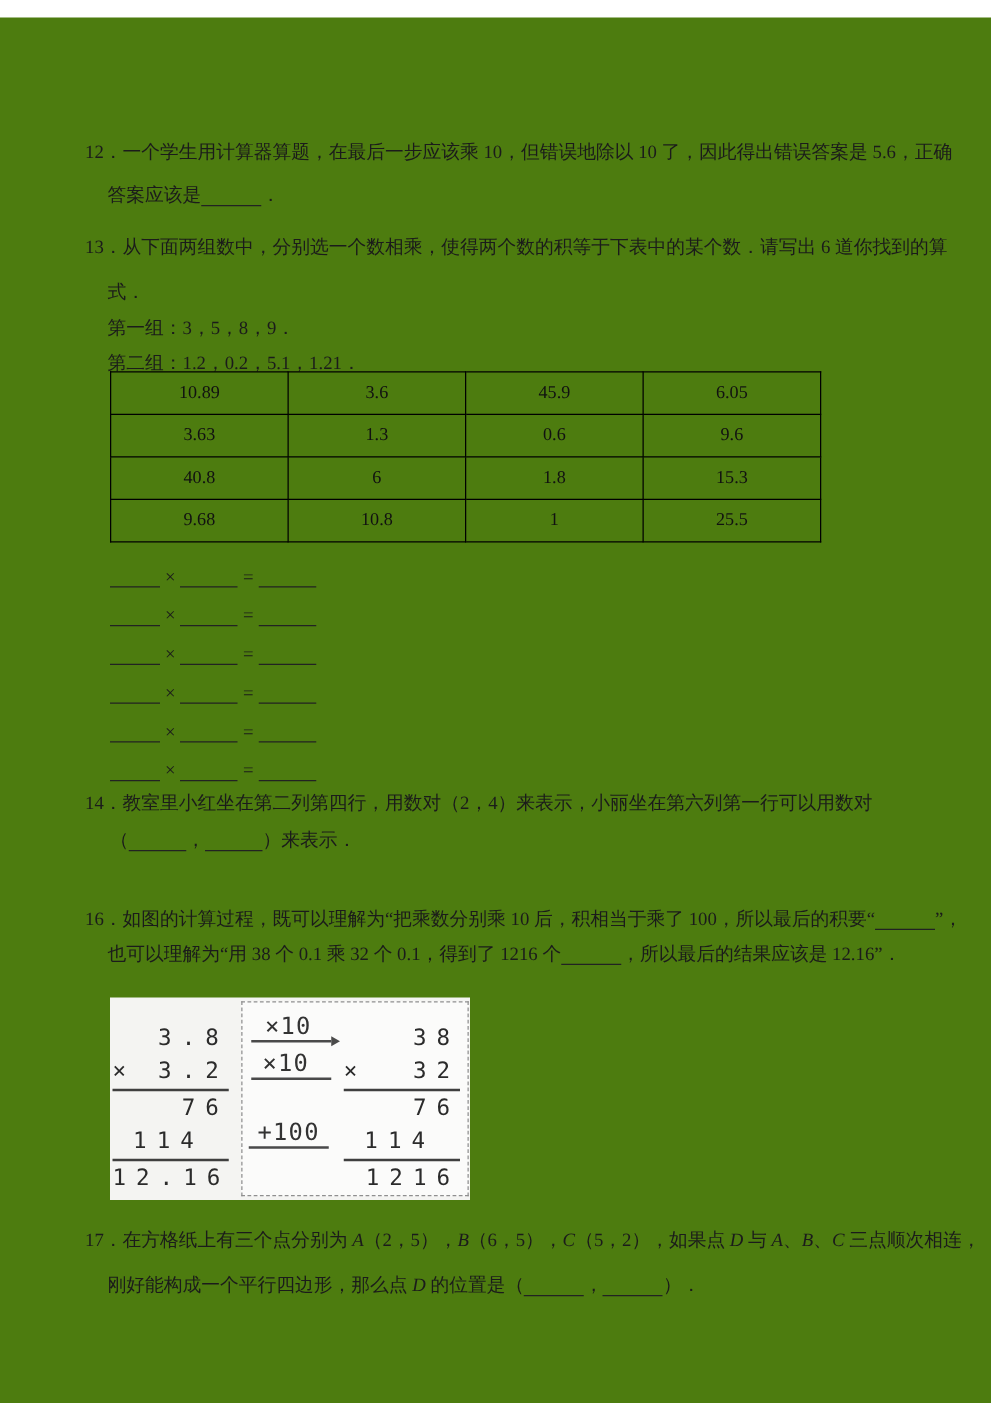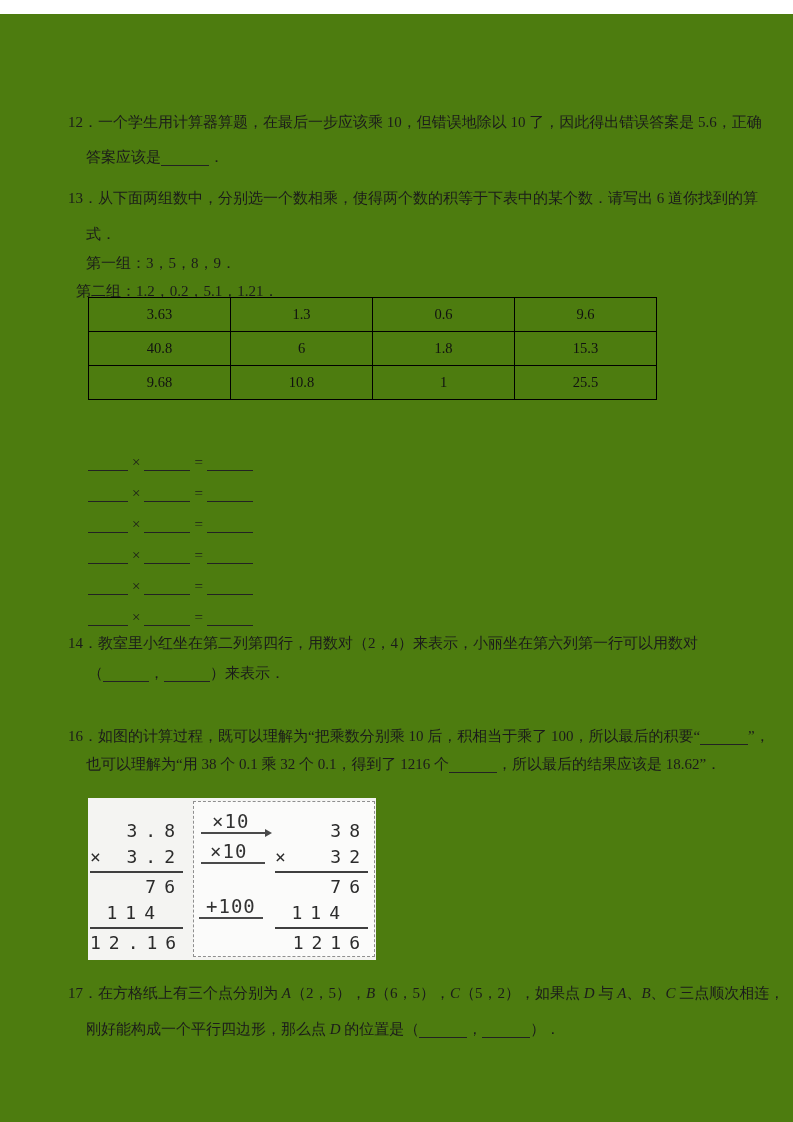--- a/index.html
+++ b/index.html
@@ -74,26 +74,32 @@
 
   <div class="line" style="left:68px;top:173px;">
     <span class="qnum">13．</span><span>从下面两组数中，分别选一个数相乘，使得两个数的积等于下表中的某个数．请写出 6 道你找到的算</span>
   </div>
   <div class="line" style="left:86px;top:209px;">
     <span>式．</span>
   </div>
   <div class="line" style="left:86px;top:238px;">
     <span>第一组：3，5，8，9．</span>
   </div>
-  <div class="line" style="left:76px;top:266px;text-align:center;">
+  <div class="line" style="left:86px;top:266px;text-align:center;">
     <span>第二组：1.2，0.2，5.1，1.21．</span>
   </div>
 
   <table class="numtable">
     <tbody>
+      <tr>
+        <td>10.89</td>
+        <td>3.6</td>
+        <td>45.9</td>
+        <td>6.05</td>
+      </tr>
       <tr>
         <td>3.63</td>
         <td>1.3</td>
         <td>0.6</td>
         <td>9.6</td>
       </tr>
       <tr>
         <td>40.8</td>
         <td>6</td>
         <td>1.8</td>
@@ -132,21 +138,21 @@
   </div>
   <div class="line" style="left:88px;top:648px;">
     <span>（</span><span class="blank w46"></span><span>，</span><span class="blank w46"></span><span>）来表示．</span>
   </div>
 
 
   <div class="line" style="left:68px;top:711px;">
     <span class="qnum">16．</span><span>如图的计算过程，既可以理解为“把乘数分别乘 10 后，积相当于乘了 100，所以最后的积要“</span><span class="blank w48"></span><span>”，</span>
   </div>
   <div class="line" style="left:86px;top:739px;">
-    <span>也可以理解为“用 38 个 0.1 乘 32 个 0.1，得到了 1216 个</span><span class="blank w48"></span><span>，所以最后的结果应该是 18.62”．</span>
+    <span>也可以理解为“用 38 个 0.1 乘 32 个 0.1，得到了 1216 个</span><span class="blank w48"></span><span>，所以最后的结果应该是 12.16”．</span>
   </div>
 
   <div class="figure">
     <div class="dashedbox"></div>
 
     <div class="mblock leftm">
       <div class="mrow">3.8</div>
       <div class="mrow"><span class="mop">×</span><span>3.2</span></div>
       <div class="mline"></div>
       <div class="mrow">76</div>

